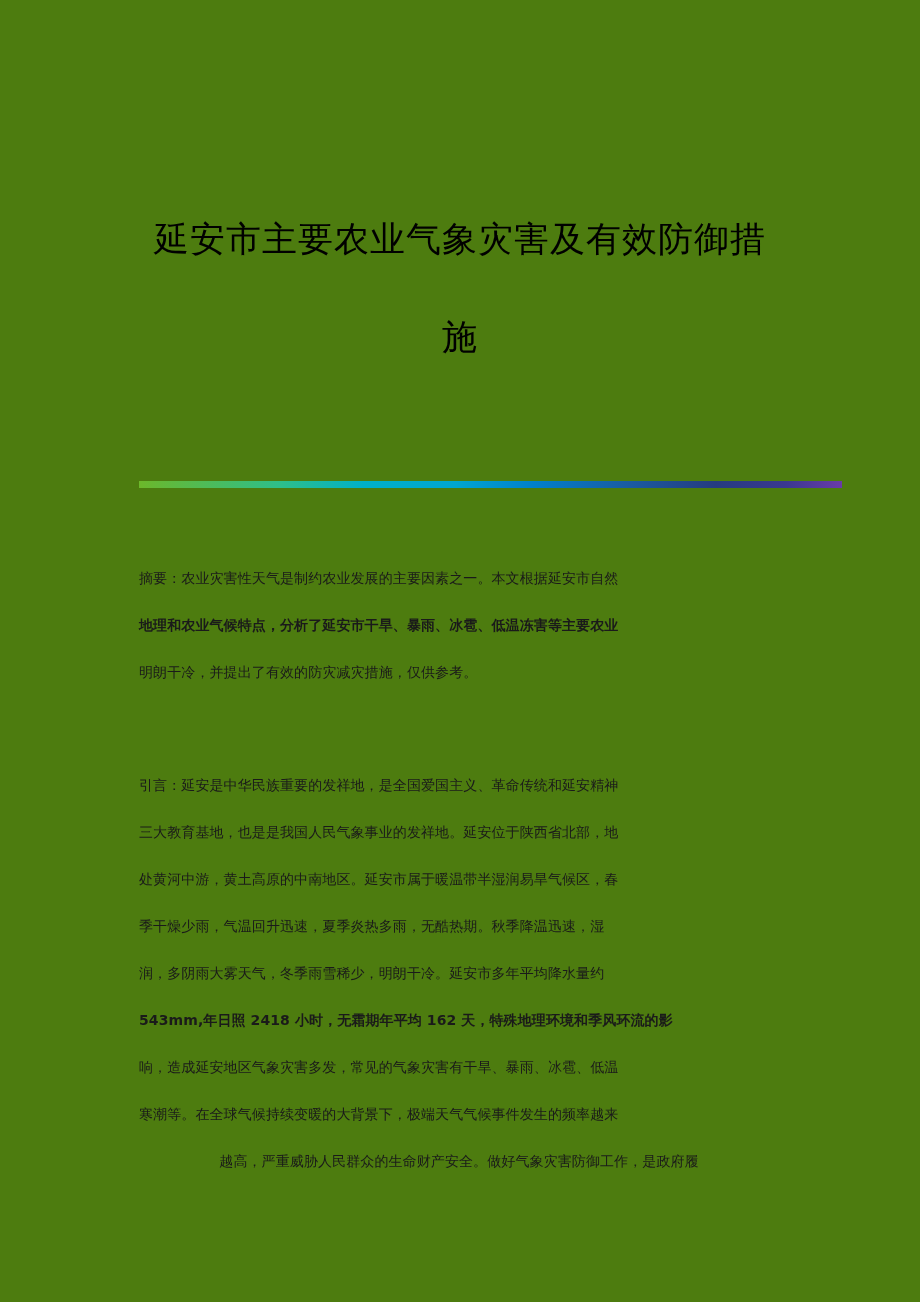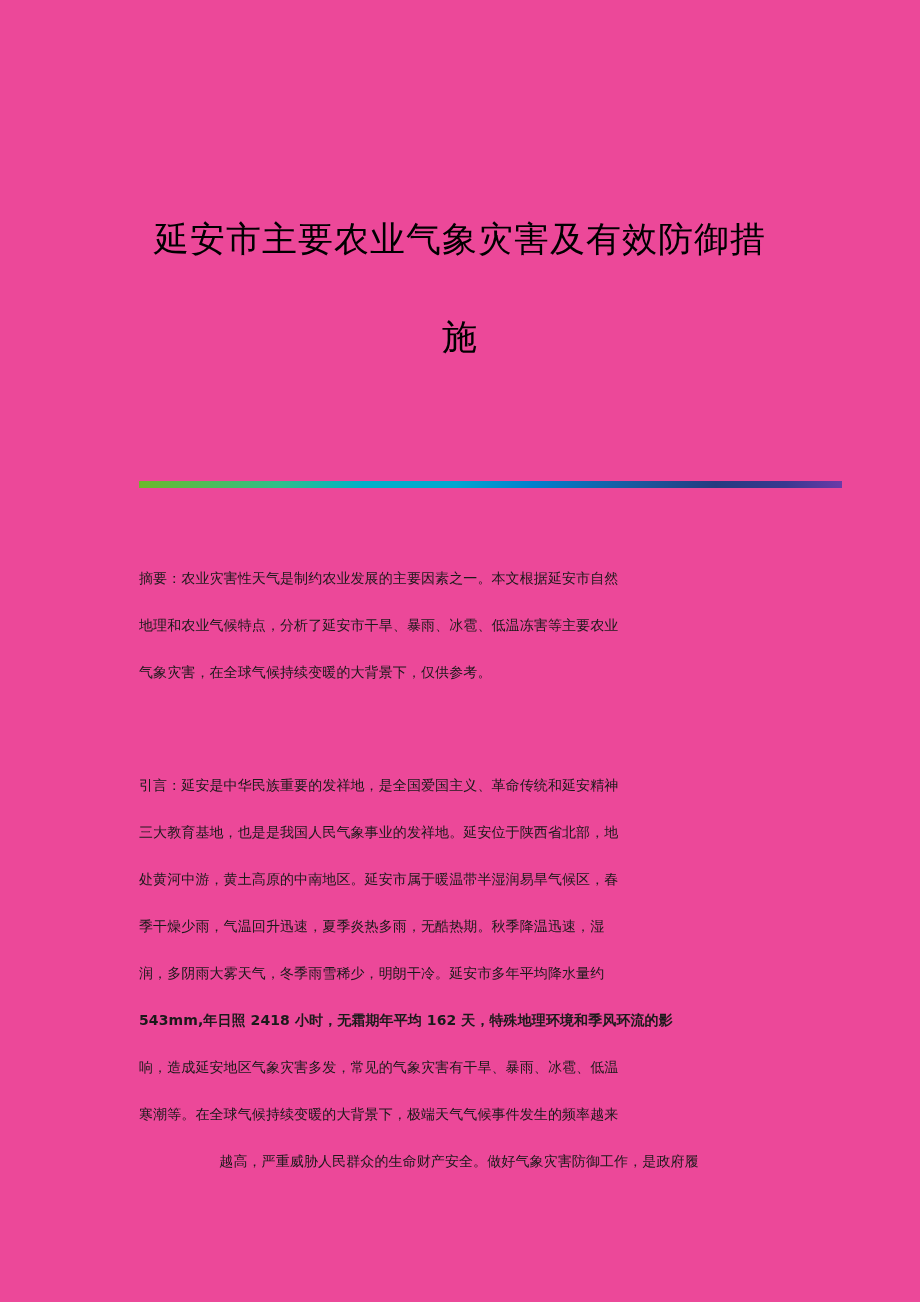--- a/index.html
+++ b/index.html
@@ -13,21 +13,21 @@
       position: relative;
       overflow: hidden;
       font-family: "DejaVu Serif", "Liberation Serif", serif;
       color: #111111;
     }
     .page {
       position: absolute;
       left: 0; top: 0;
       width: 920px;
       height: 1302px;
-      background: #ec4899;
+      background: #4d7c0f;
     }
     .title {
       position: absolute;
       left: 120px;
       width: 680px;
       text-align: center;
       font-family: "DejaVu Sans", "Liberation Sans", sans-serif;
       font-size: 35px;
       line-height: 1;
       letter-spacing: 1px;
@@ -71,22 +71,22 @@
 <body>
 
 <div class="page">
 
   <h1 class="title title-line-1">延安市主要农业气象灾害及有效防御措</h1>
   <h1 class="title title-line-2">施</h1>
 
   <div class="divider"></div>
 
   <div class="body-text" style="top:571px;">摘要：农业灾害性天气是制约农业发展的主要因素之一。本文根据延安市自然</div>
-  <div class="body-text" style="top:618px;">地理和农业气候特点，分析了延安市干旱、暴雨、冰雹、低温冻害等主要农业</div>
-  <div class="body-text" style="top:665px;">气象灾害，在全球气候持续变暖的大背景下，仅供参考。</div>
+  <div class="body-text" style="top:618px;font-weight:bold;">地理和农业气候特点，分析了延安市干旱、暴雨、冰雹、低温冻害等主要农业</div>
+  <div class="body-text" style="top:665px;">明朗干冷，并提出了有效的防灾减灾措施，仅供参考。</div>
 
 
   <div class="body-text" style="top:778px;">引言：延安是中华民族重要的发祥地，是全国爱国主义、革命传统和延安精神</div>
   <div class="body-text" style="top:825px;">三大教育基地，也是是我国人民气象事业的发祥地。延安位于陕西省北部，地</div>
   <div class="body-text" style="top:872px;">处黄河中游，黄土高原的中南地区。延安市属于暖温带半湿润易旱气候区，春</div>
   <div class="body-text" style="top:919px;">季干燥少雨，气温回升迅速，夏季炎热多雨，无酷热期。秋季降温迅速，湿</div>
   <div class="body-text" style="top:966px;">润，多阴雨大雾天气，冬季雨雪稀少，明朗干冷。延安市多年平均降水量约</div>
   <div class="body-text" style="top:1013px;font-weight:bold;">543mm,年日照 2418 小时，无霜期年平均 162 天，特殊地理环境和季风环流的影</div>
   <div class="body-text" style="top:1060px;">响，造成延安地区气象灾害多发，常见的气象灾害有干旱、暴雨、冰雹、低温</div>
   <div class="body-text" style="top:1107px;">寒潮等。在全球气候持续变暖的大背景下，极端天气气候事件发生的频率越来</div>

